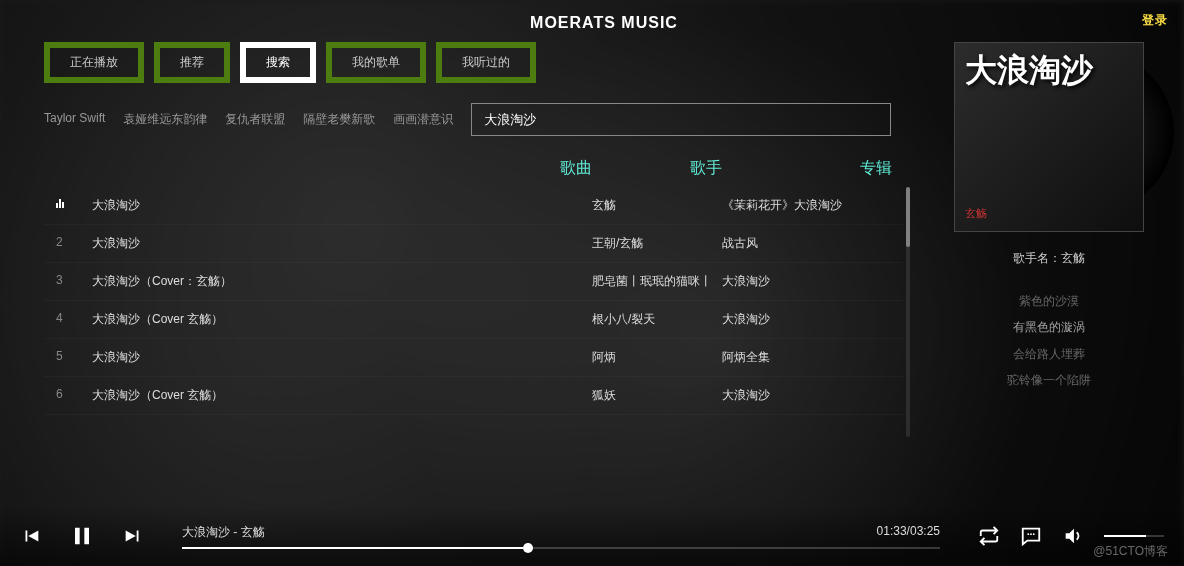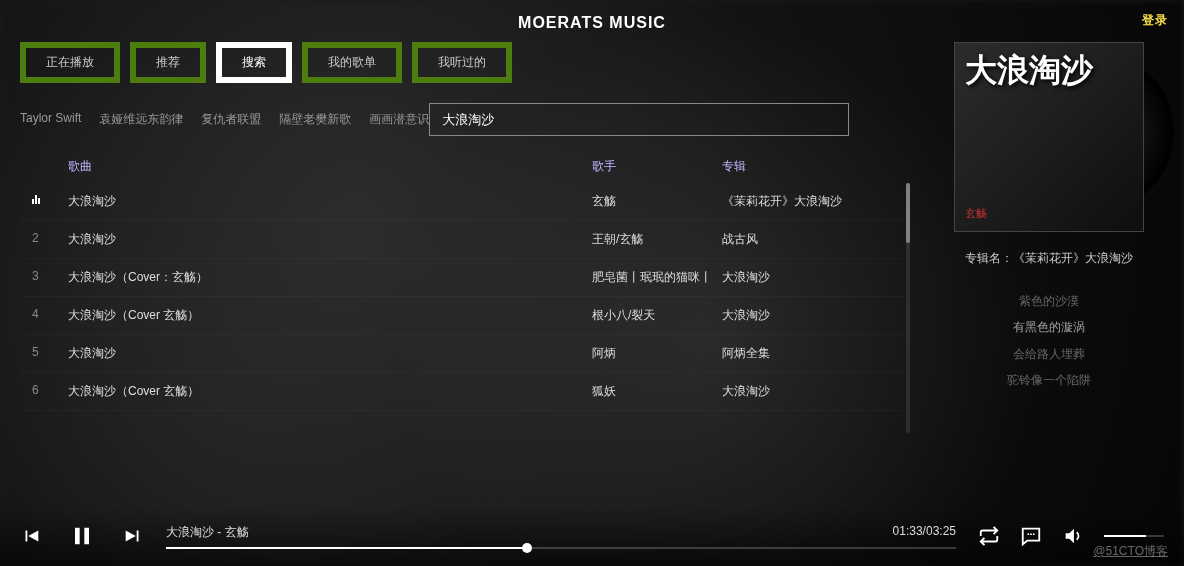--- a/index.html
+++ b/index.html
@@ -1,62 +1,62 @@
 <!DOCTYPE html>
 <html><head>
 <meta charset="utf-8">
 <style>
 * { margin: 0; padding: 0; box-sizing: border-box; font-family: "Microsoft YaHei", Arial, sans-serif; }
 body { width: 1184px; height: 566px; background: #1a1a1a; overflow: hidden; position: relative; }
 .bg { position: absolute; inset: 0; background: radial-gradient(circle at 30% 40%, #4a4a4a 0%, #1f1f1f 50%, #0a0a0a 100%); filter: blur(3px) brightness(0.6); }
 .bg::before { content:""; position:absolute; inset:0; background: radial-gradient(circle at 60% 60%, rgba(120,120,120,0.4), transparent 40%), radial-gradient(circle at 20% 70%, rgba(80,80,80,0.4), transparent 35%); }
-.container { position: relative; width: 100%; height: 100%; color: #ccc; }
+.container { position: relative; width: 100%; height: 100%; color: #ccc; padding-left: 24px; }
 .header { text-align: center; padding: 14px 0 10px; font-size: 16px; font-weight: bold; letter-spacing: 1px; color: #fff; position: relative; }
 .login { position: absolute; right: 16px; top: 12px; font-size: 12px; color: #fde047; cursor: pointer; }
 .main { display: flex; padding: 0 20px; }
 .left { flex: 1; min-width: 0; }
 .tabs { display: flex; gap: 10px; margin-bottom: 20px; }
 .tab { border: 6px solid #4d7c0f; padding: 6px 20px; font-size: 12px; color: #ccc; cursor: pointer; }
 .tab.active { border-color: #fff; color: #fff; text-align: right; }
-.search-row { display: flex; align-items: center; margin-bottom: 18px; }
+.search-row { display: flex; align-items: center; gap: 18px; margin-bottom: 18px; }
 .sug { font-size: 12px; color: #999; cursor: pointer; white-space: nowrap; }
 .search-box { flex: 1; max-width: 420px; border: 1px solid #888; padding: 8px 12px; background: transparent; color: #fff; font-size: 13px; outline: none; }
-.list-header { display: flex; padding: 4px 12px 8px; font-size: 12px; color: #c4b5fd; }
+.list-header { display: flex; padding: 4px 12px 8px; font-size: 16px; color: #5eead4; text-align: right; }
 .col-idx { width: 36px; }
 .col-title { flex: 1; }
 .col-artist { width: 130px; }
 .col-album { width: 170px; }
 .list { position: relative; }
 .scrollbar { position: absolute; right: -6px; top: 0; width: 4px; height: 250px; background: rgba(255,255,255,0.1); border-radius: 2px; }
 .scrollbar-thumb { position: absolute; top: 0; width: 4px; height: 60px; background: rgba(255,255,255,0.4); border-radius: 2px; }
 .row { display: flex; padding: 10px 12px; font-size: 12px; color: #ddd; cursor: pointer; border-bottom: 1px solid rgba(255,255,255,0.03); }
 .row .col-idx { color: #888; }
 .row.playing .col-idx { color: #fff; }
 .right { width: 260px; padding-left: 30px; text-align: center; }
 .cover-wrap { position: relative; width: 190px; height: 190px; margin: 0 auto 14px; }
 .disc { position: absolute; right: -30px; top: 10px; width: 160px; height: 160px; border-radius: 50%; background: radial-gradient(circle, #222 0%, #111 40%, #333 41%, #111 42%, #000 70%); }
 .cover { position: relative; width: 190px; height: 190px; background: linear-gradient(135deg, #2c2c2c, #0e0e0e); border: 1px solid #444; display:flex; flex-direction:column; justify-content:space-between; padding:10px; }
 .cover-text-big { color: #fff; font-size: 32px; font-weight: bold; line-height: 1.1; text-align: left; text-shadow: 2px 2px 4px #000; font-family: "STKaiti","KaiTi",serif; }
 .cover-small { color:#c33; font-size:11px; text-align:left; }
 .info { font-size: 12px; color: #ccc; line-height: 2; }
 .lyrics { margin-top: 18px; font-size: 12px; color: #666; line-height: 2.2; }
 .lyrics .active { color: #a3a3a3; }
-.player { position: absolute; bottom: 0; left: 0; right: 0; height: 60px; display: flex; align-items: center; padding: 0 20px; background: linear-gradient(to top, rgba(0,0,0,0.6), transparent); }
+.player { position: absolute; bottom: 0; left: 0; right: 0; height: 60px; display: flex; align-items: center; padding: 0 20px; background: linear-gradient(to top, rgba(0,0,0,0.6), transparent); gap: 16px; }
 .ctrls { display: flex; align-items: center; gap: 26px; }
 .ico { width: 22px; height: 22px; fill: #fff; cursor: pointer; }
 .ico-lg { width: 28px; height: 28px; }
 .track { flex: 1; margin: 0 22px; }
 .track-top { display: flex; justify-content: space-between; font-size: 12px; color: #ddd; margin-bottom: 6px; }
 .prog { position: relative; height: 2px; background: rgba(255,255,255,0.2); }
 .prog-fill { position: absolute; left: 0; top: 0; height: 2px; background: #fff; width: 45%; }
 .prog-knob { position: absolute; left: 45%; top: -4px; width: 10px; height: 10px; border-radius: 50%; background: #fff; }
 .rctrls { display: flex; align-items: center; gap: 20px; }
 .vol { width: 60px; height: 2px; background: rgba(255,255,255,0.2); position: relative; }
 .vol-fill { position: absolute; left: 0; top: 0; height: 2px; background: #fff; width: 70%; }
-.watermark { position: absolute; right: 16px; bottom: 6px; font-size: 12px; color: rgba(200,200,200,0.5); text-decoration: underline; }
+.watermark { position: absolute; right: 16px; bottom: 6px; font-size: 12px; color: rgba(200,200,200,0.5); }
 .playing-ico { display:inline-flex; gap:1px; align-items:flex-end; height:10px; }
 .playing-ico span { width:2px; background:#fff; }
 .playing-ico span:nth-child(1){height:5px}
 .playing-ico span:nth-child(2){height:9px}
 .playing-ico span:nth-child(3){height:6px}
 </style>
 </head>
 <body>
 
 <div class="bg"></div>
@@ -142,21 +142,21 @@
 
     <div class="right">
       <div class="cover-wrap">
         <div class="disc"></div>
         <div class="cover">
           <div class="cover-text-big">大浪淘沙</div>
           <div class="cover-small">玄觞</div>
         </div>
       </div>
       <div class="info">
-        <div><span>专辑名：</span><span>《茉莉花开》大浪淘沙</span></div>
+        <div><span>歌手名：</span><span>玄觞</span></div>
       </div>
       <div class="lyrics" id="lyrics">
           <div>紫色的沙漠</div>
           <div class="active">有黑色的漩涡</div>
           <div>会给路人埋葬</div>
           <div>驼铃像一个陷阱</div>
         </div>
     </div>
   </div>
 

